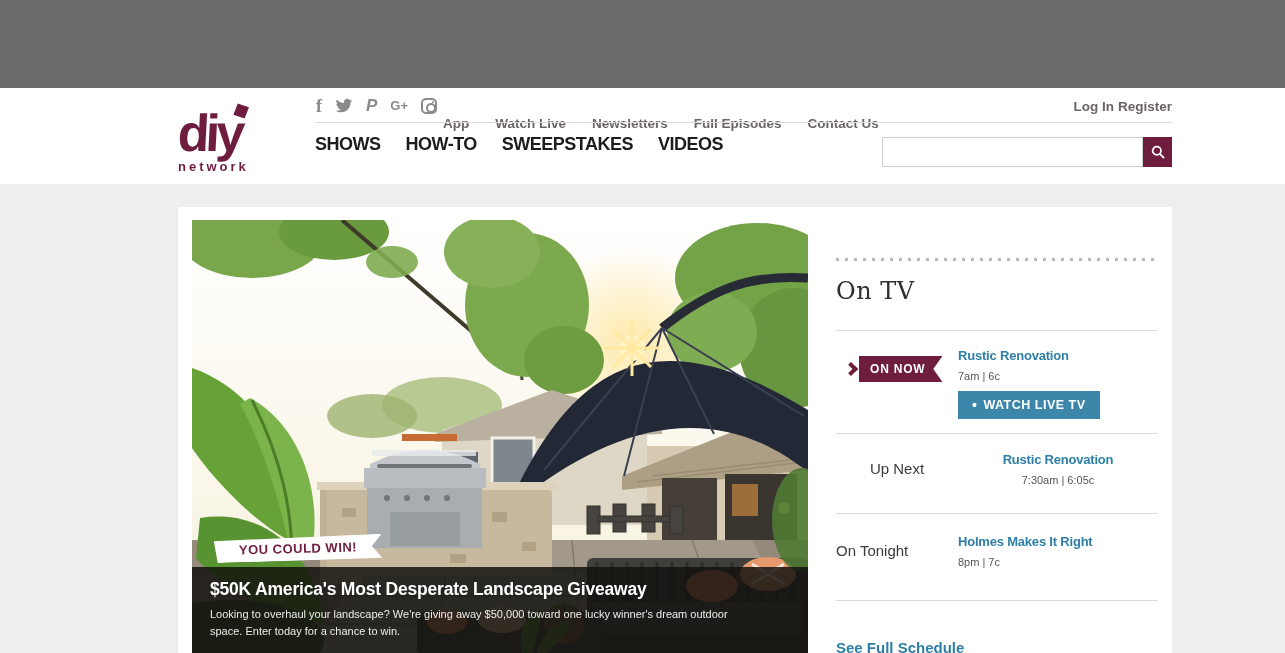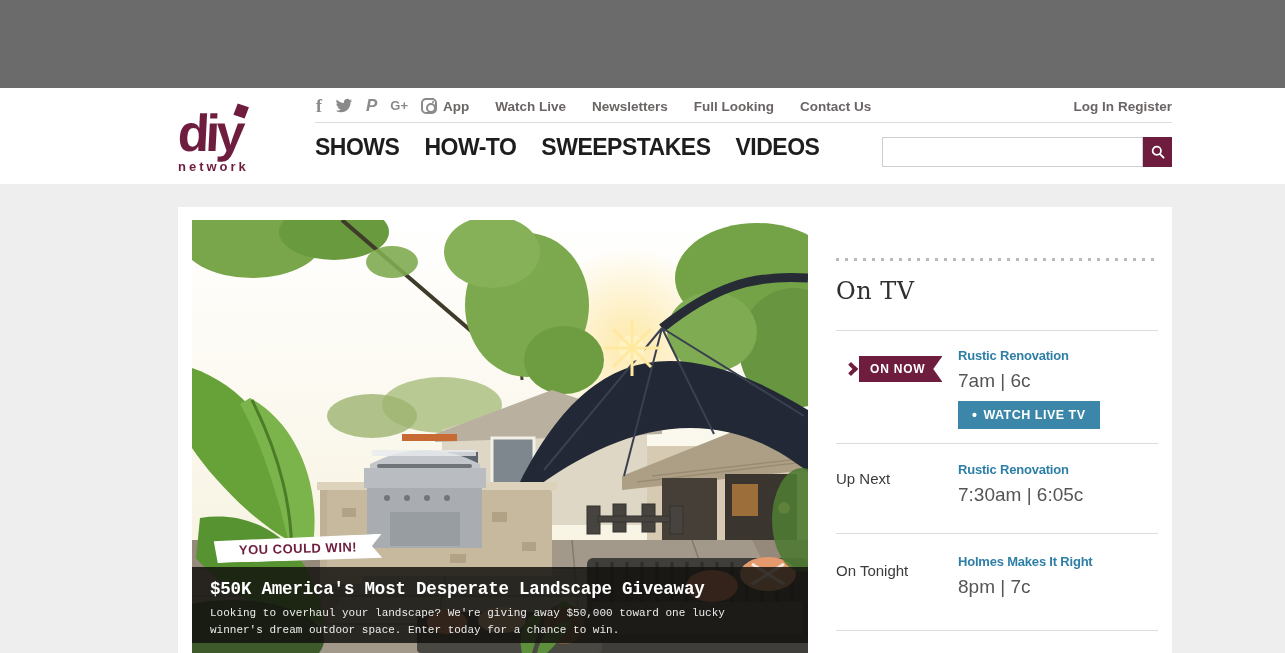--- a/index.html
+++ b/index.html
@@ -21,59 +21,59 @@
   .logo .network{display:block;font-size:13px;font-weight:bold;color:var(--brand);
     letter-spacing:3px;text-align:left;margin-top:2px;}
   .social-row{position:absolute;left:316px;top:7px;display:flex;align-items:center;gap:13px;height:22px;}
   .sicon{color:#8a8a8a;font-weight:bold;font-size:16px;line-height:18px;cursor:pointer;display:inline-flex;
     align-items:center;justify-content:center;height:18px;}
   .sicon svg{display:block;}
   .insta{width:16px;height:16px;border:2px solid #8a8a8a;border-radius:5px;position:relative;}
   .insta::before{content:"";position:absolute;left:3px;top:3px;width:6px;height:6px;border:2px solid #8a8a8a;
     border-radius:50%;}
   .insta::after{content:"";position:absolute;right:1px;top:1px;width:2px;height:2px;background:#8a8a8a;border-radius:50%;}
-  .util-row{position:absolute;left:443px;top:11px;display:flex;gap:26px;}
+  .util-row{position:absolute;left:443px;top:28px;display:flex;gap:26px;}
   .util-link,.acct-link{font-size:13.5px;font-weight:bold;color:var(--utilgray,#6b6464);
     text-decoration:none;cursor:pointer;white-space:nowrap;}
   .acct-row{position:absolute;right:113px;top:11px;display:flex;gap:4px;}
   .header-divider{position:absolute;left:315px;top:34px;width:857px;height:1px;background:#dcdcdc;}
   .main-nav{position:absolute;left:315px;top:46px;display:flex;gap:25px;}
-  .nav-item{font-size:23px;font-weight:bold;color:var(--navblack,#1d1d1d);letter-spacing:-0.5px;
+  .nav-item{font-size:18px;font-weight:bold;color:var(--navblack,#1d1d1d);letter-spacing:-0.5px;
     text-decoration:none;cursor:pointer;}
   .search-wrap{position:absolute;left:882px;top:49px;display:flex;}
   .search-input{width:261px;height:30px;border:1px solid #cfcfcf;outline:none;padding:0 8px;font-size:13px;}
   .search-btn{width:29px;height:30px;background:var(--brand);border:none;cursor:pointer;
     display:flex;align-items:center;justify-content:center;}
   
   .card{position:absolute;left:178px;top:207px;width:994px;height:470px;background:#fff;}
   
   .hero{position:absolute;left:14px;top:13px;width:616px;height:433px;overflow:hidden;cursor:pointer;}
   .hero svg{position:absolute;left:0;top:0;}
   .hero-badge{position:absolute;left:22px;top:316px;width:168px;height:25px;background:#fff;
     display:flex;align-items:center;justify-content:center;font-size:13px;font-weight:bold;
     color:var(--brand);letter-spacing:0.5px;transform:rotate(-1.5deg);
     clip-path:polygon(0 12%,100% 0,94% 48%,100% 96%,2% 100%);}
-  .hero-caption{position:absolute;left:0;top:347px;width:616px;height:76px;
-    background:rgba(18,17,14,0.84);color:#fff;padding:12px 18px 0 18px;font-family:Liberation Mono, monospace;}
+  .hero-caption{position:absolute;left:0;top:347px;width:616px;height:86px;
+    background:rgba(18,17,14,0.84);color:#fff;padding:12px 18px 0 18px;}
   .hero-title{font-size:17.5px;font-weight:bold;letter-spacing:-0.2px;margin-bottom:6px;cursor:pointer;}
   .hero-desc{font-size:11px;line-height:1.55;color:#ececec;max-width:550px;}
   
   .sidebar{position:absolute;left:658px;top:51px;width:322px;}
   .dotted{height:3px;background-image:repeating-linear-gradient(90deg,#b9b9b9 0 3px,transparent 3px 9px);}
   .ontv-heading{font-family:"DejaVu Serif",serif;font-size:24px;font-weight:normal;color:#30302f;
     margin-top:16px;letter-spacing:0.5px;}
   .sep{border-bottom:1px solid #dcdcdc;margin-top:25px;}
   .sep2{border-bottom:1px solid #dcdcdc;}
   .tv-row{display:flex;padding:15px 0 14px 0;}
   .tv-label-col{width:122px;flex:none;padding-top:2px;margin-top:8px;}
   .tv-content-col{flex:1;}
   .tv-label{font-size:15px;color:#3b3b3b;}
   .tv-title{font-size:13px;font-weight:bold;color:var(--blue);letter-spacing:-0.2px;
     margin-bottom:7px;cursor:pointer;text-decoration:none;display:inline-block;}
-  .tv-time{font-size:19px;color:#555;margin-bottom:9px;}
+  .tv-time{font-size:11px;color:#555;margin-bottom:9px;}
   .ribbon-wrap{position:relative;display:inline-flex;align-items:center;margin-left:10px;}
   .chev{width:10px;height:10px;border-top:4px solid var(--brand);border-right:4px solid var(--brand);
     transform:rotate(45deg);margin-right:3px;flex:none;}
   .ribbon{background:var(--brand);color:#fff;font-size:12px;font-weight:bold;letter-spacing:0.8px;
     padding:6px 17px 6px 11px;clip-path:polygon(0 0,100% 0,89% 50%,100% 100%,0 100%);}
   .watch-btn{display:inline-flex;align-items:center;gap:6px;background:var(--teal);color:#fff;
     border:none;font-size:12.5px;font-weight:bold;letter-spacing:0.5px;padding:7px 14px;cursor:pointer;
     font-family:"Liberation Sans",sans-serif;}
   .watch-btn .bullet{font-size:14px;line-height:10px;}
   .schedule-link{display:inline-block;margin-top:38px;font-size:15px;font-weight:bold;
@@ -101,21 +101,21 @@
     <span class="sicon" style="font-size:13px;">G+</span>
     <span class="sicon">
         <span class="insta"></span>
       </span>
   </div>
 
   <nav class="util-row">
     <a class="util-link">App</a>
     <a class="util-link">Watch Live</a>
     <a class="util-link">Newsletters</a>
-    <a class="util-link">Full Looking</a>
+    <a class="util-link">Full Episodes</a>
     <a class="util-link">Contact Us</a>
   </nav>
 
   <div class="acct-row">
     <a class="acct-link">Log In</a>
     <a class="acct-link">Register</a>
   </div>
 
   <div class="header-divider"></div>
 
@@ -277,21 +277,21 @@
         <a class="tv-title">Rustic Renovation</a>
         <div class="tv-time">7am | 6c</div>
         <button class="watch-btn">
           <span class="bullet">•</span>
           <span>WATCH LIVE TV</span>
         </button>
       </div>
     </div>
     <div class="sep2"></div>
 
-    <div class="tv-row" style="padding:16px 0 18px 0;">
+    <div class="tv-row" style="padding:16px 0 18px 0;text-align:center;">
       <div class="tv-label-col">
         <span class="tv-label">Up Next</span>
       </div>
       <div class="tv-content-col">
         <a class="tv-title">Rustic Renovation</a>
         <div class="tv-time">7:30am | 6:05c</div>
       </div>
     </div>
     <div class="sep2"></div>
 

